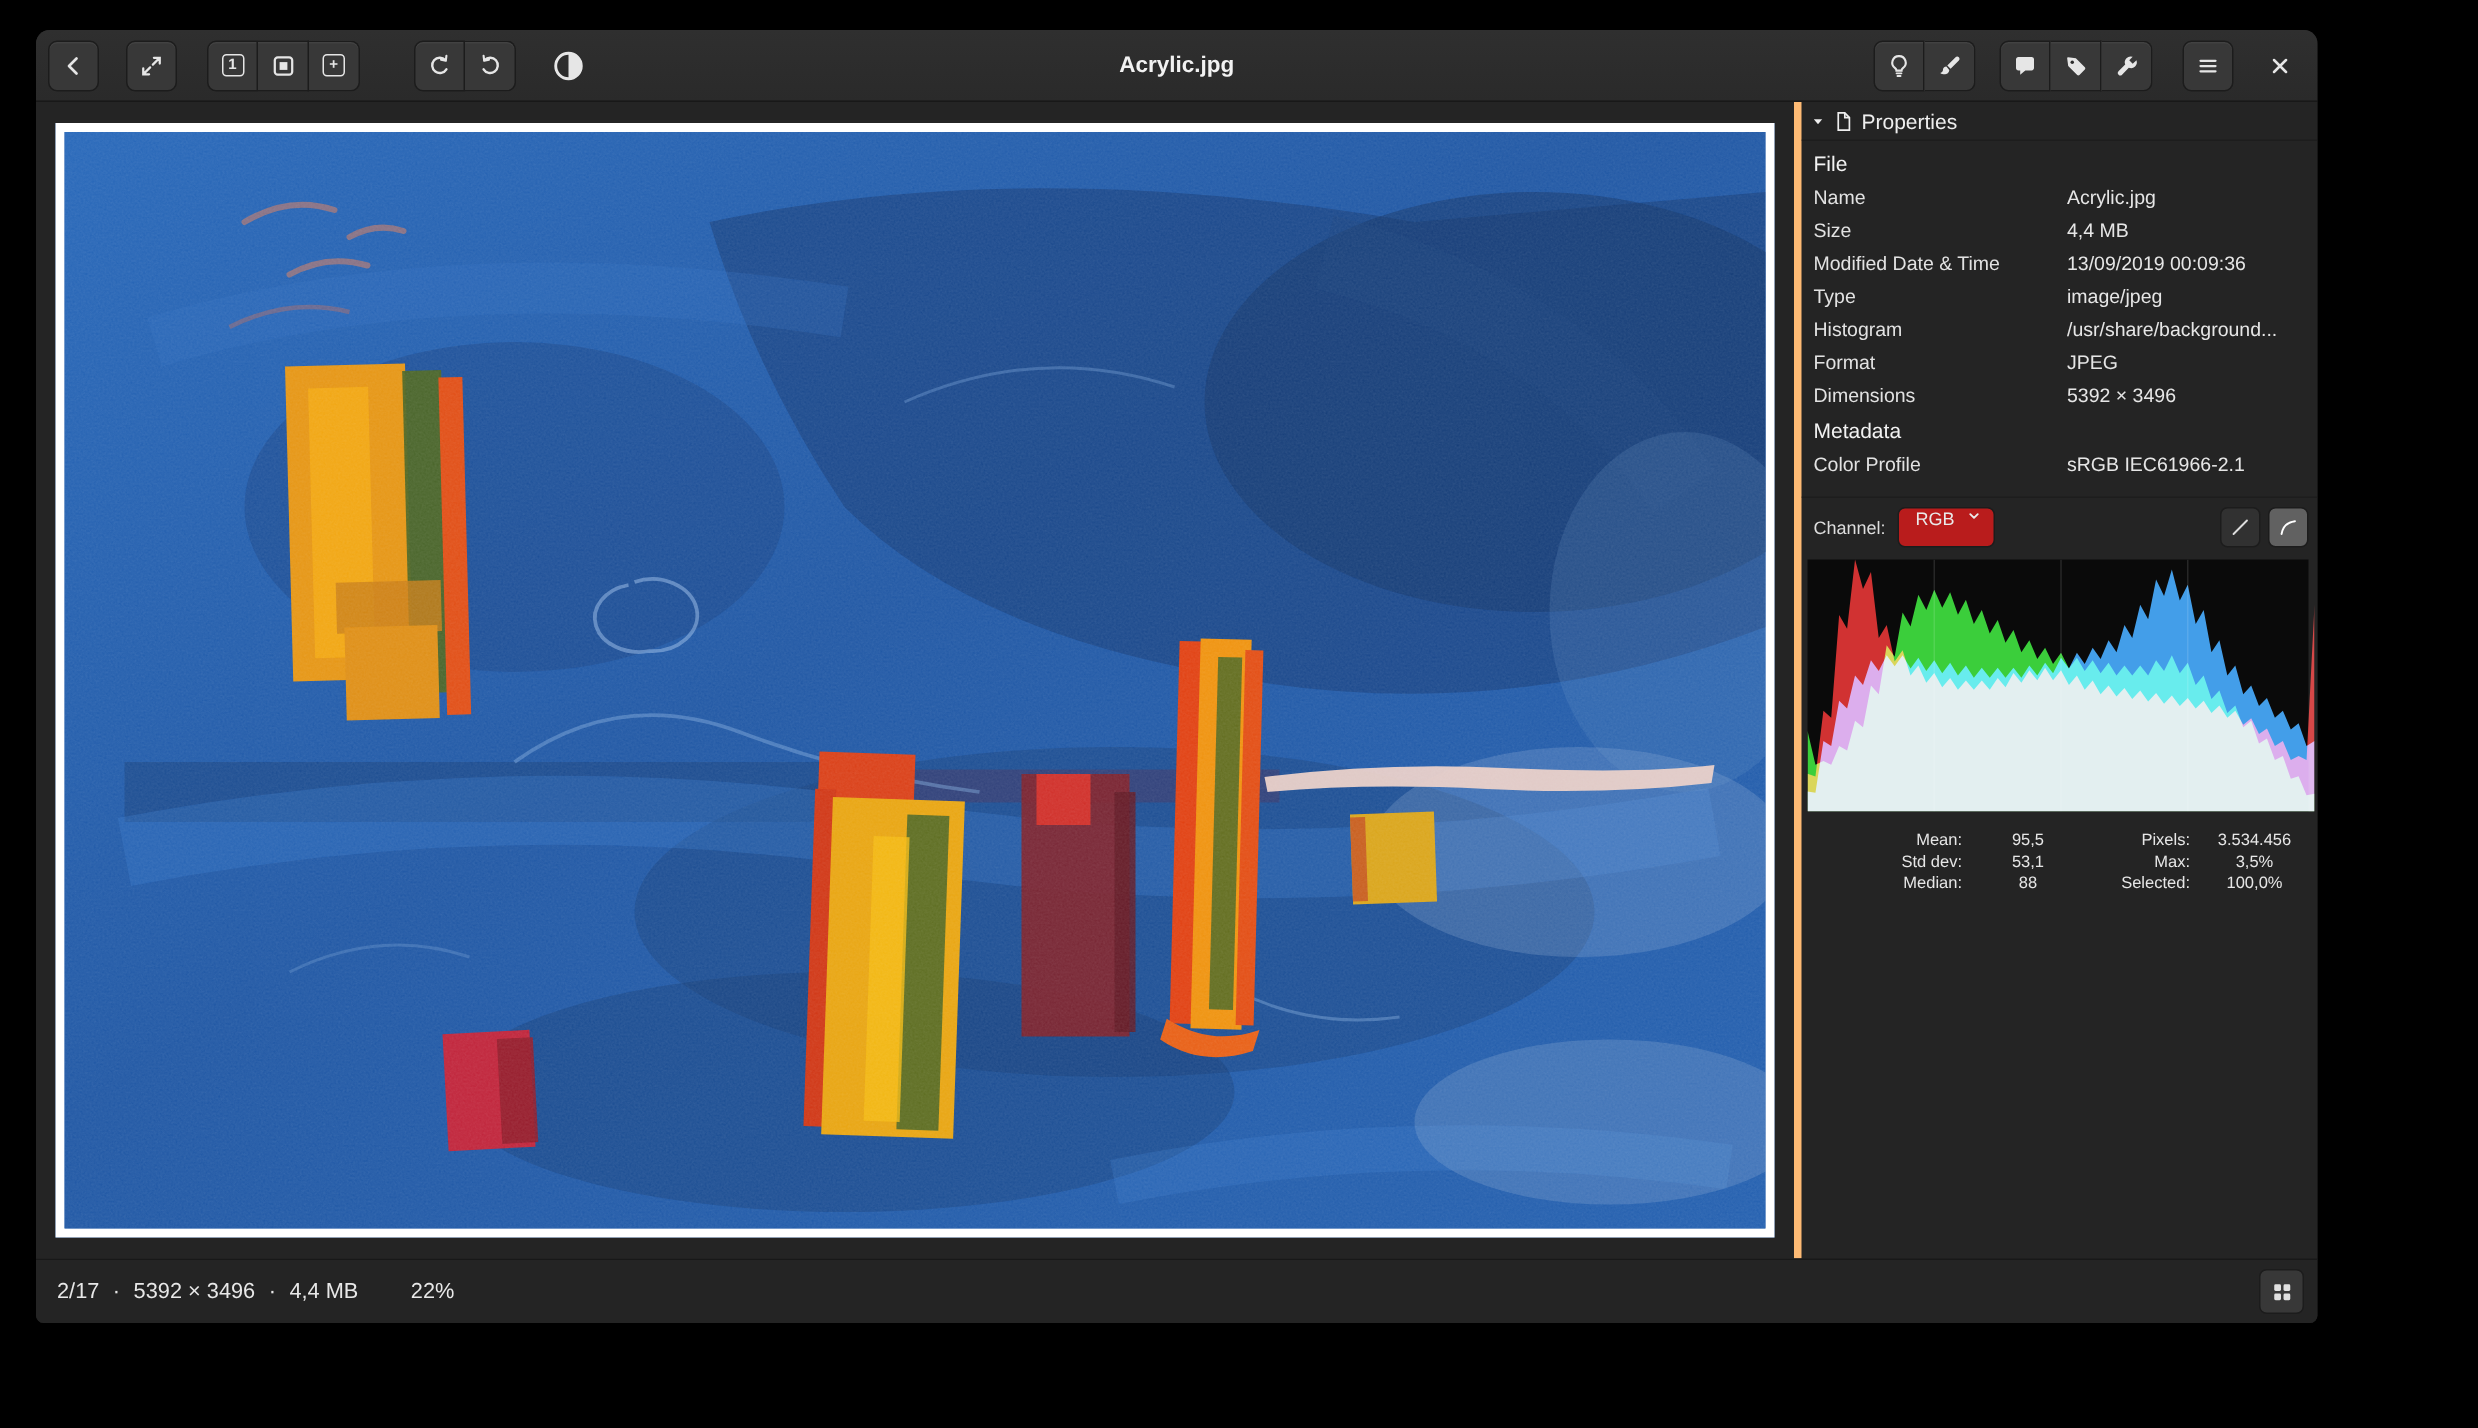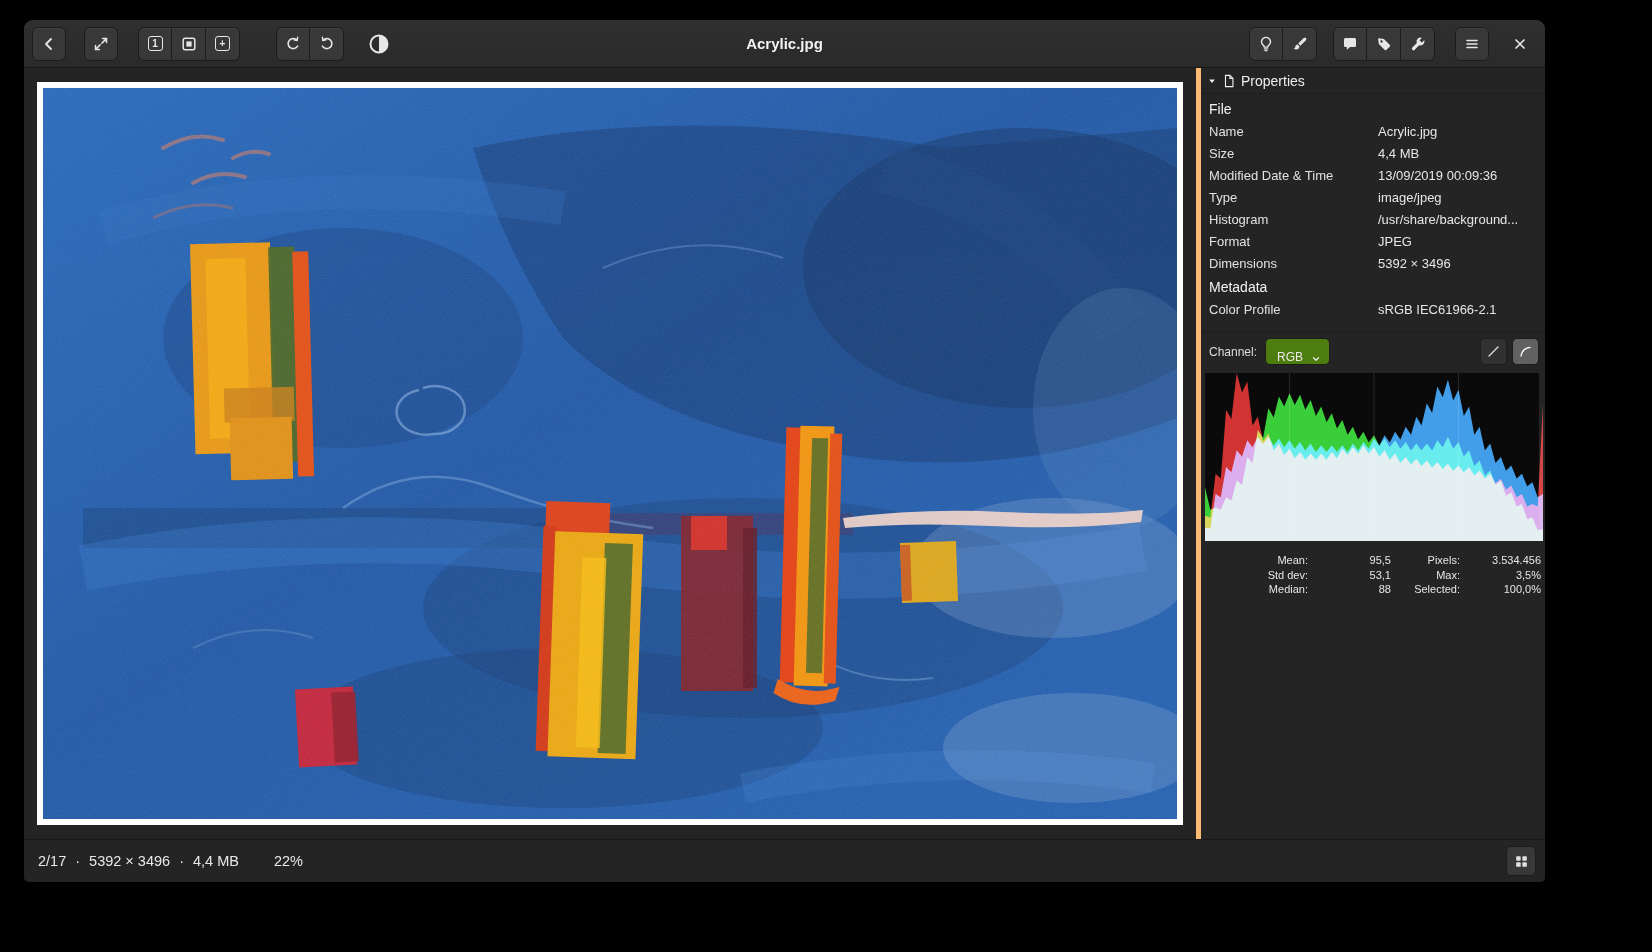--- a/index.html
+++ b/index.html
@@ -45,34 +45,34 @@
   .panel-header svg.exp { width: 10px; height: 10px; }
   .panel-header svg.hic { width: 14px; height: 14px; }
   .prop-table { padding: 3px 8px 10px; }
   .section-title { font-weight: normal; font-size: 14px; padding: 4px 0 4px; color: #f2f2f2; }
   .prop-row { display: flex; line-height: 22px; font-size: 13px; }
   .prop-label { width: 169px; flex: none; color: #e2e2e2; }
   .prop-value { flex: 1; color: #e6e6e6; white-space: nowrap; overflow: hidden; text-overflow: ellipsis; }
   .hist-section { border-top: 1px solid #1d1d1d; }
   .channel-row { display: flex; align-items: center; padding: 6px 6px 6px 8px; }
   .channel-label { font-size: 12px; color: #ddd; margin-right: 8px; }
-  .dropdown { height: 27px; background: #4d7c0f; border: 1px solid #1c1c1c; border-radius: 5px;
-    display: flex; align-items: flex-end; gap: 8px; padding: 0 8px 0 11px; font-size: 12px; cursor: pointer; }
+  .dropdown { height: 27px; background: #b91c1c; border: 1px solid #1c1c1c; border-radius: 5px;
+    display: flex; align-items: flex-start; gap: 8px; padding: 0 8px 0 11px; font-size: 12px; cursor: pointer; }
   .dropdown svg { width: 10px; height: 10px; }
   .scale-btns { margin-left: auto; display: flex; gap: 5px; }
   .scale-btn { width: 27px; height: 27px; border-radius: 5px; background: #313131; border: 1px solid #1c1c1c;
     display: flex; align-items: center; justify-content: center; color: #ddd; cursor: pointer; }
   .scale-btn.active { background: #616161; color: #fff; }
   .scale-btn svg { width: 13px; height: 13px; }
   .hist-chart { margin: 2px 6px 4px 4px; background: #0a0a0a; }
   .hist-chart svg { display: block; }
   .hist-stats { display: grid; grid-template-columns: 112px 78px 74px 1fr; font-size: 11px;
     line-height: 14.5px; padding: 8px 4px 0 0; color: #e6e6e6; }
   .st-l { text-align: right; font-weight: normal; padding-right: 5px; }
-  .st-v { text-align: right; }
+  .st-v { text-align: center; }
 
   
   .statusbar { height: 43px; flex: none; border-top: 1px solid #181818; display: flex;
     align-items: center; padding: 0 9px 0 14px; font-size: 14.5px; gap: 9px; color: #e8e8e8; background: #242424; }
   .sb-zoom { margin-left: 26px; }
   .sb-grid-btn { margin-left: auto; width: 30px; height: 30px; border-radius: 5px; background: #383838;
     border: 1px solid #1c1c1c; display: flex; align-items: center; justify-content: center;
     color: #e0e0e0; cursor: pointer; }
   .sb-grid-btn svg { width: 15px; height: 15px; }
 </style>

